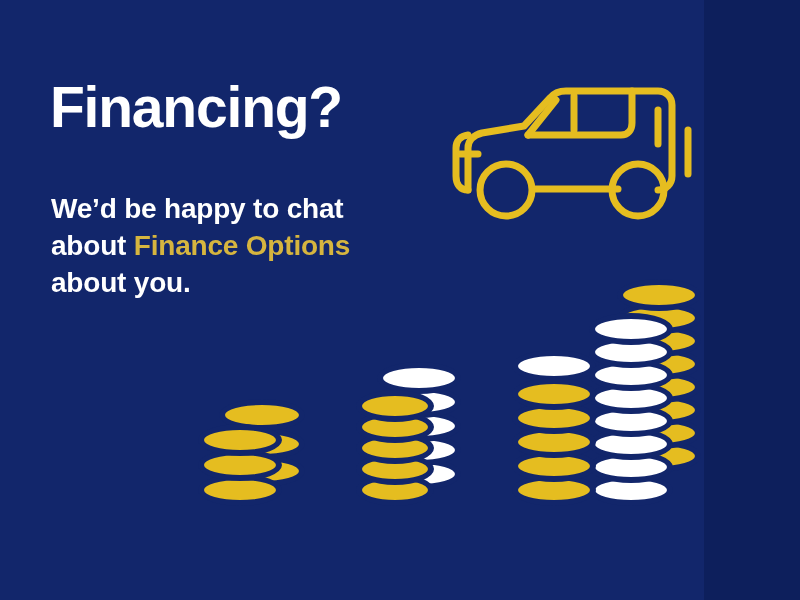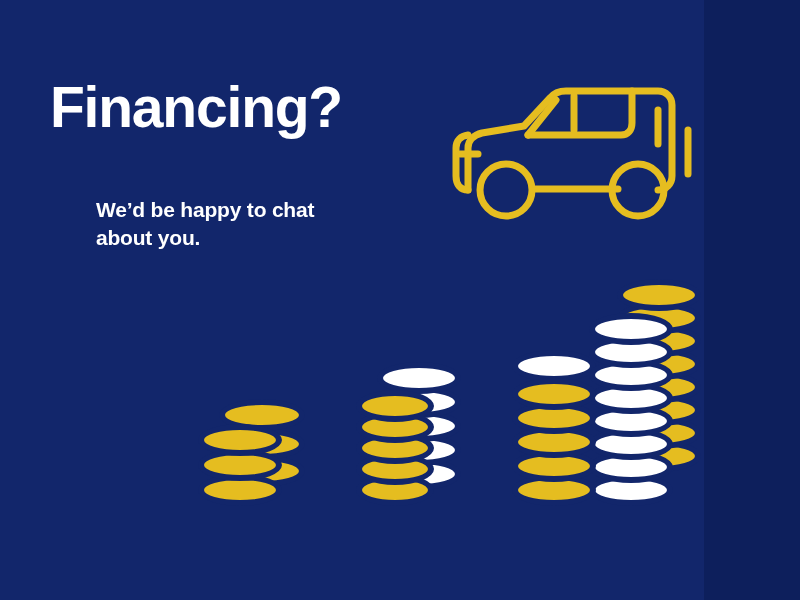--- a/index.html
+++ b/index.html
@@ -28,27 +28,26 @@
     letter-spacing: -1.2px;
     color: #ffffff;
     line-height: 1.05;
     white-space: nowrap;
   }
 
   
   .body-copy {
     position: absolute;
     left: 51px;
-    top: 196px;
-    font-size: 21px;
+    top: 190px;
+    font-size: 28px;
     font-weight: bold;
     color: #ffffff;
     line-height: 1.33;
     letter-spacing: -0.2px;
-    margin-left: 45px;
   }
   .body-copy .line { white-space: nowrap; display: block; }
   .highlight { color: #d6b53f; }
 
   
   .car-illustration {
     position: absolute;
     left: 446px;
     top: 82px;
     width: 266px;
@@ -79,20 +78,21 @@
 </style>
 </head>
 <body>
 
 <div class="slide">
 
   <div class="headline">Financing?</div>
 
   <div class="body-copy">
     <span class="line">We’d be happy to chat</span>
+    <span class="line"><span>about </span><span class="highlight">Finance Options</span></span>
     <span class="line">about you.</span>
   </div>
 
   <svg class="car-illustration" viewBox="0 0 266 148">
     <g fill="none" stroke="#e5bd20" stroke-width="7" stroke-linecap="round" stroke-linejoin="round">
 
       <path d="M22 108 L22 66 C22 58 28 53 36 51 L78 44
                L104 16 C108 11 114 9 120 9
                L212 9 C220 9 226 15 226 23
                L226 94 C226 102 220 108 212 108"></path>

